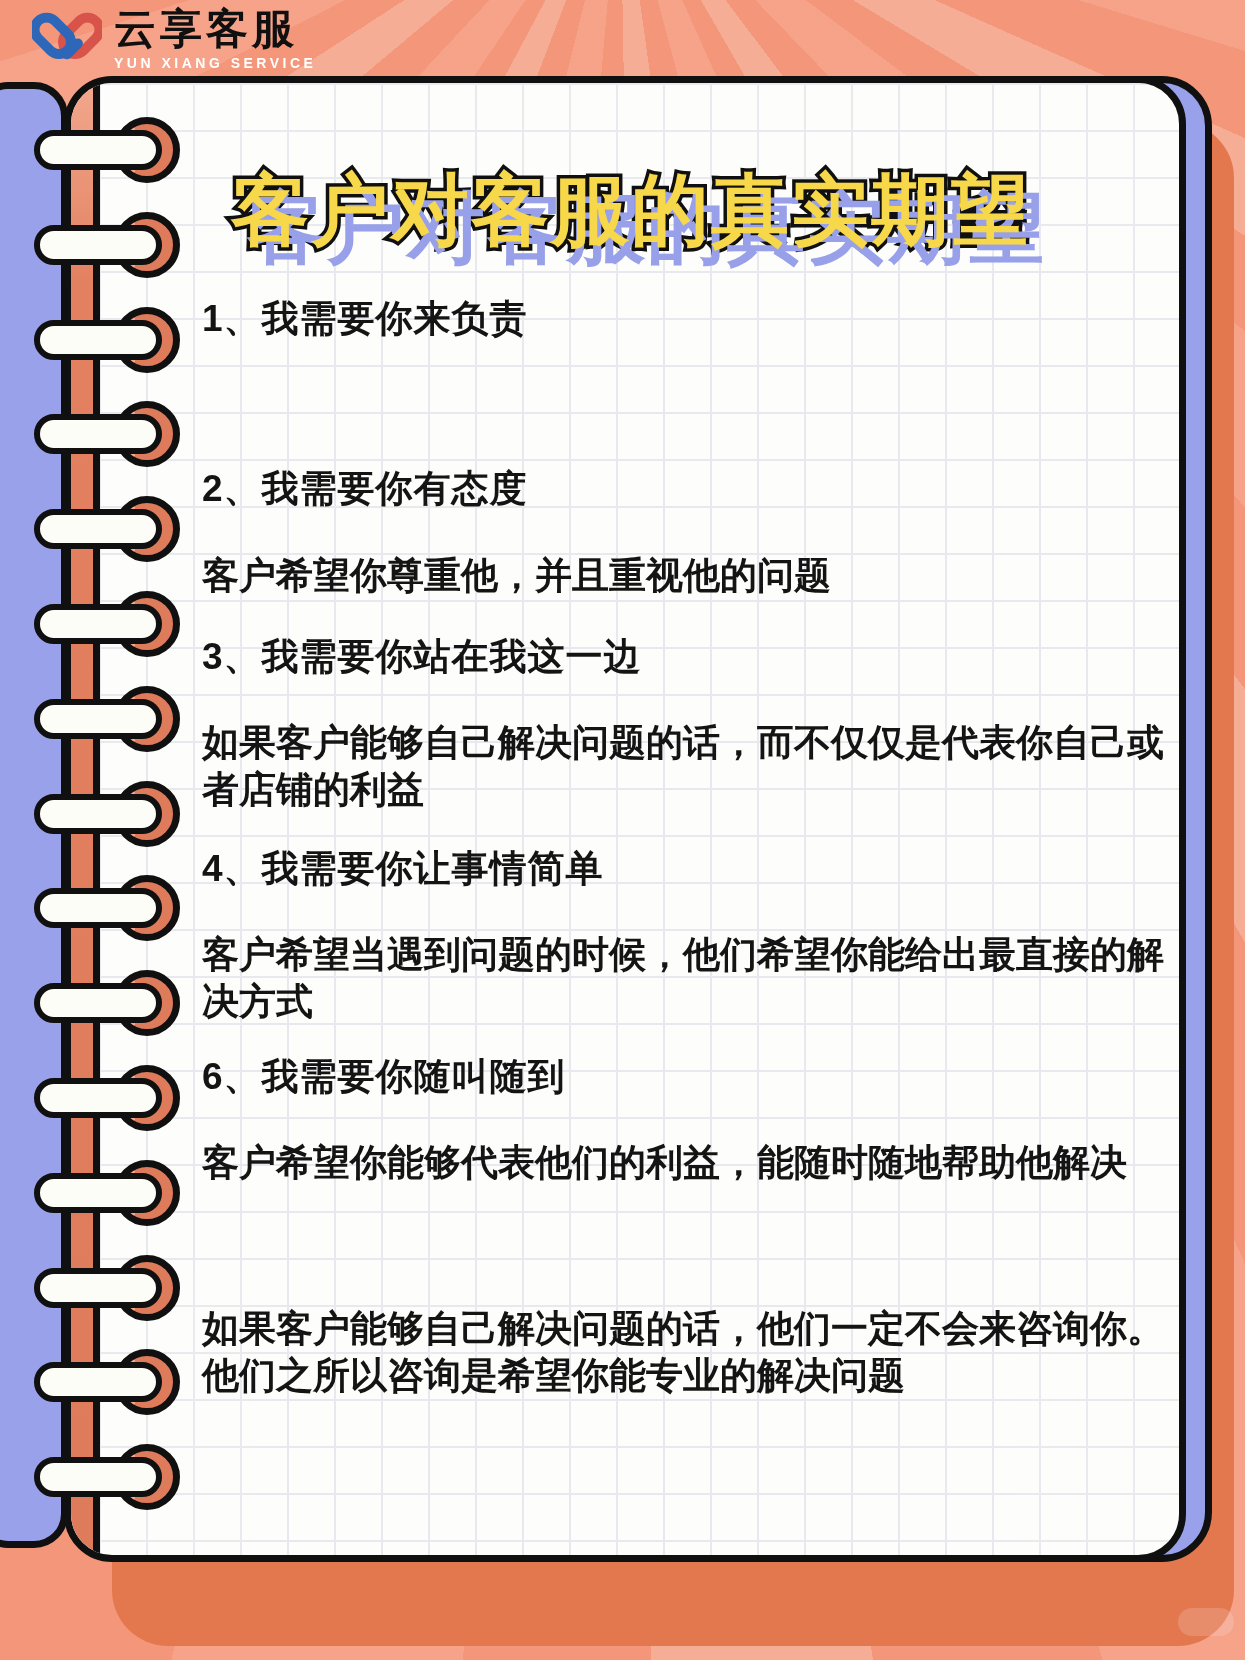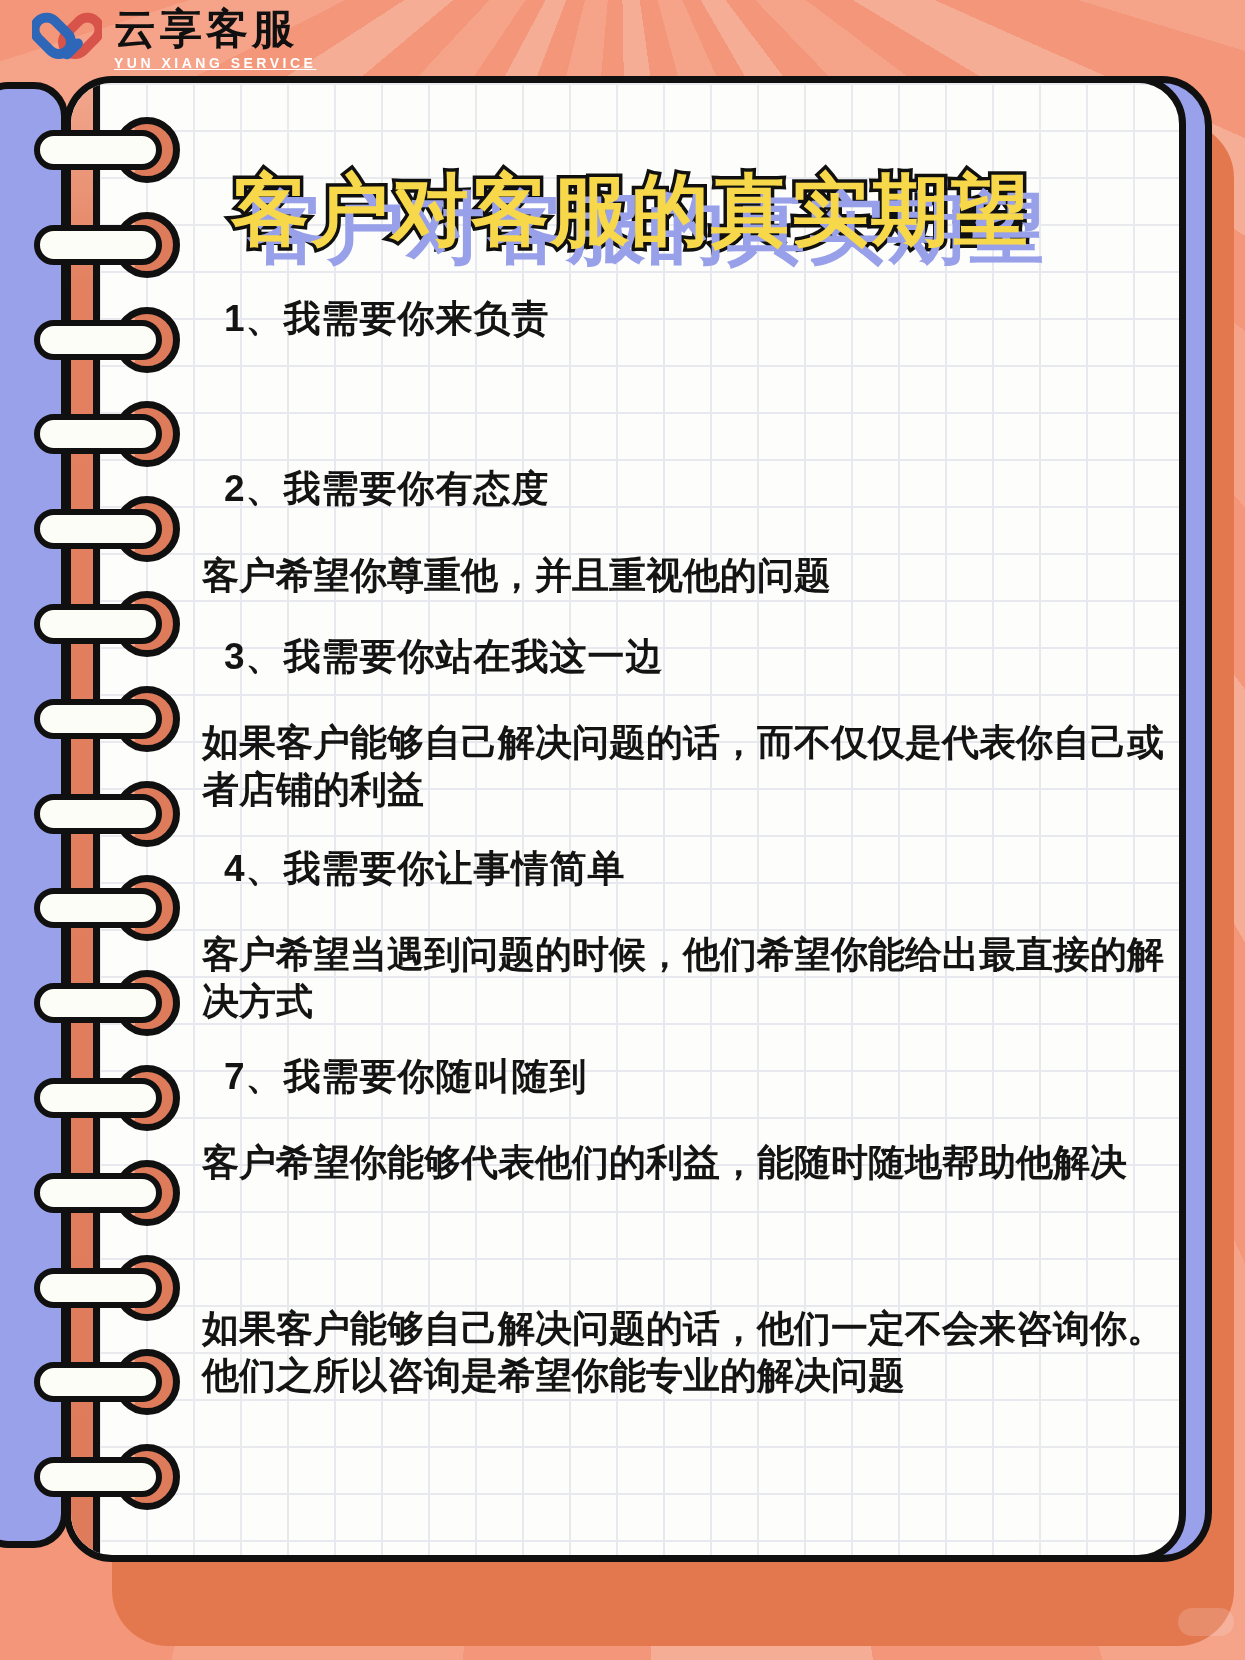--- a/index.html
+++ b/index.html
@@ -18,21 +18,21 @@
         rgba(255,255,255,0) 0deg 7deg,
         rgba(255,255,255,0.22) 7deg 14deg,
         rgba(255,255,255,0) 14deg 20deg,
         rgba(255,255,255,0.12) 20deg 29deg);
   }
   
   .brand{position:absolute;left:32px;top:6px;display:flex;align-items:flex-end;gap:12px;z-index:6;}
   .brand-icon{width:70px;height:64px;}
   .brand-text{display:flex;flex-direction:column;line-height:1;}
   .brand-cn{font-size:42px;font-weight:900;color:#101010;letter-spacing:4px;}
-  .brand-en{margin-top:6px;font-size:14px;font-weight:700;color:#ffffff;letter-spacing:3.5px;text-decoration:underline;}
+  .brand-en{margin-top:6px;font-size:14px;font-weight:700;color:#ffffff;letter-spacing:3.5px;}
   
   .card-shadow{
     position:absolute;left:112px;top:122px;width:1122px;height:1524px;
     background:#E3784F;border-radius:56px;z-index:0;
   }
   .back-page{
     position:absolute;left:80px;top:76px;width:1132px;height:1486px;
     background:#9AA1EB;border:7px solid #101010;border-radius:50px;
     box-sizing:border-box;z-index:1;
   }
@@ -67,21 +67,21 @@
     paint-order:stroke fill;
     text-shadow:16px 18px 0 #97A0E8;
     letter-spacing:2px;
     white-space:nowrap;
   }
   
   .sec-h,.sec-p{
     position:absolute;left:131px;width:980px;margin:0;
     color:#141414;font-weight:700;font-size:37px;
   }
-  .sec-h{line-height:44px;letter-spacing:1px;margin-left:22px;}
+  .sec-h{line-height:44px;letter-spacing:1px;}
   .sec-p{line-height:47px;}
   
   .ring-unit{position:absolute;left:0;top:0;z-index:5;}
   .donut{
     position:absolute;width:52px;height:52px;border-radius:50%;
     border:7px solid #101010;
     background:conic-gradient(from 210deg,#F4A98E 0 120deg,#DE7B5B 120deg 360deg);
     box-sizing:content-box;
   }
   .donut::after{
@@ -129,21 +129,21 @@
 
     <h2 class="sec-h" style="top:384px">2、我需要你有态度</h2>
     <p class="sec-p" style="top:469px">客户希望你尊重他，并且重视他的问题</p>
 
     <h2 class="sec-h" style="top:552px">3、我需要你站在我这一边</h2>
     <p class="sec-p" style="top:636px">如果客户能够自己解决问题的话，而不仅仅是代表你自己或者店铺的利益</p>
 
     <h2 class="sec-h" style="top:764px">4、我需要你让事情简单</h2>
     <p class="sec-p" style="top:848px">客户希望当遇到问题的时候，他们希望你能给出最直接的解决方式</p>
 
-    <h2 class="sec-h" style="top:972px">7、我需要你随叫随到</h2>
+    <h2 class="sec-h" style="top:972px">6、我需要你随叫随到</h2>
     <p class="sec-p" style="top:1056px">客户希望你能够代表他们的利益，能随时随地帮助他解决</p>
 
     <p class="sec-p" style="top:1222px">如果客户能够自己解决问题的话，他们一定不会来咨询你。他们之所以咨询是希望你能专业的解决问题</p>
   </div>
 
   <div id="rings">
       <div class="ring-unit">
         <div class="donut" style="left:114px;top:117px"></div>
         <div class="pill" style="left:34px;top:130px"></div>
       </div>

